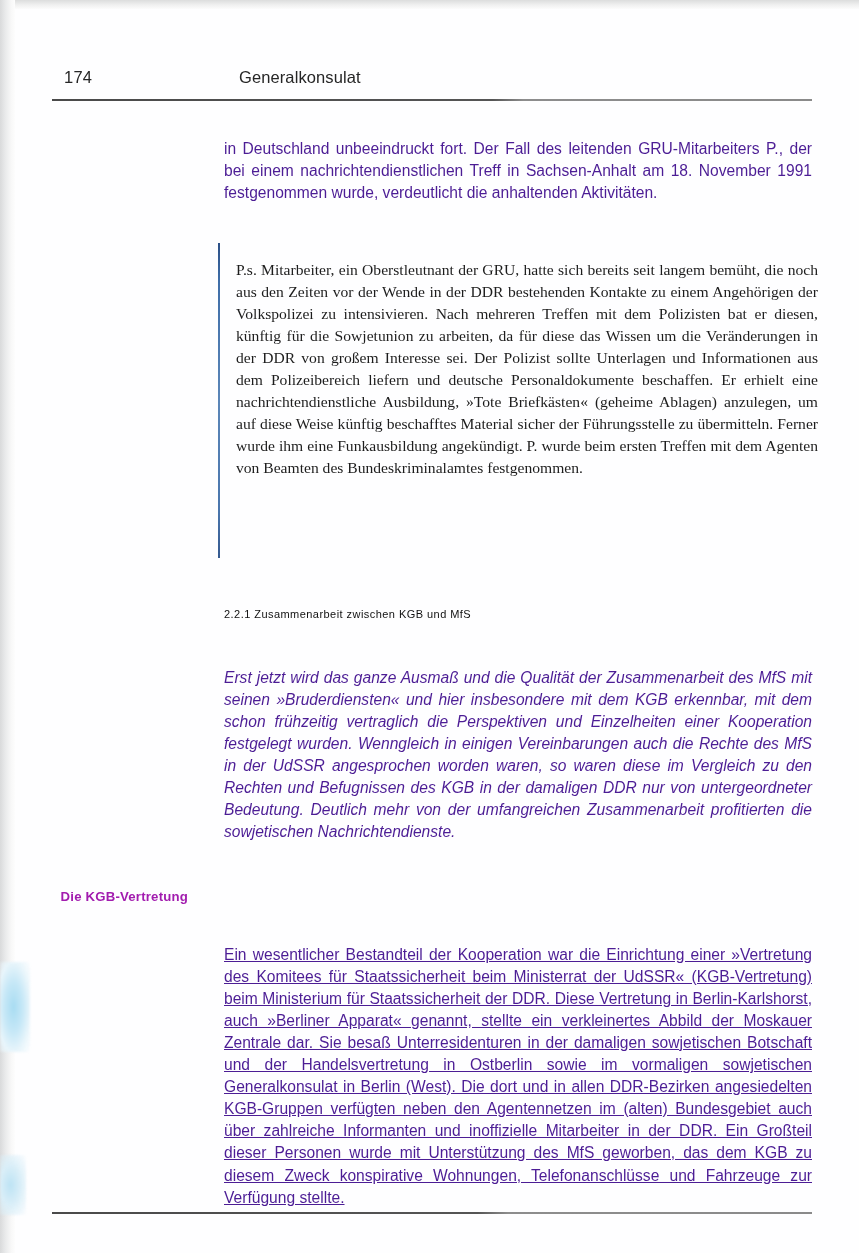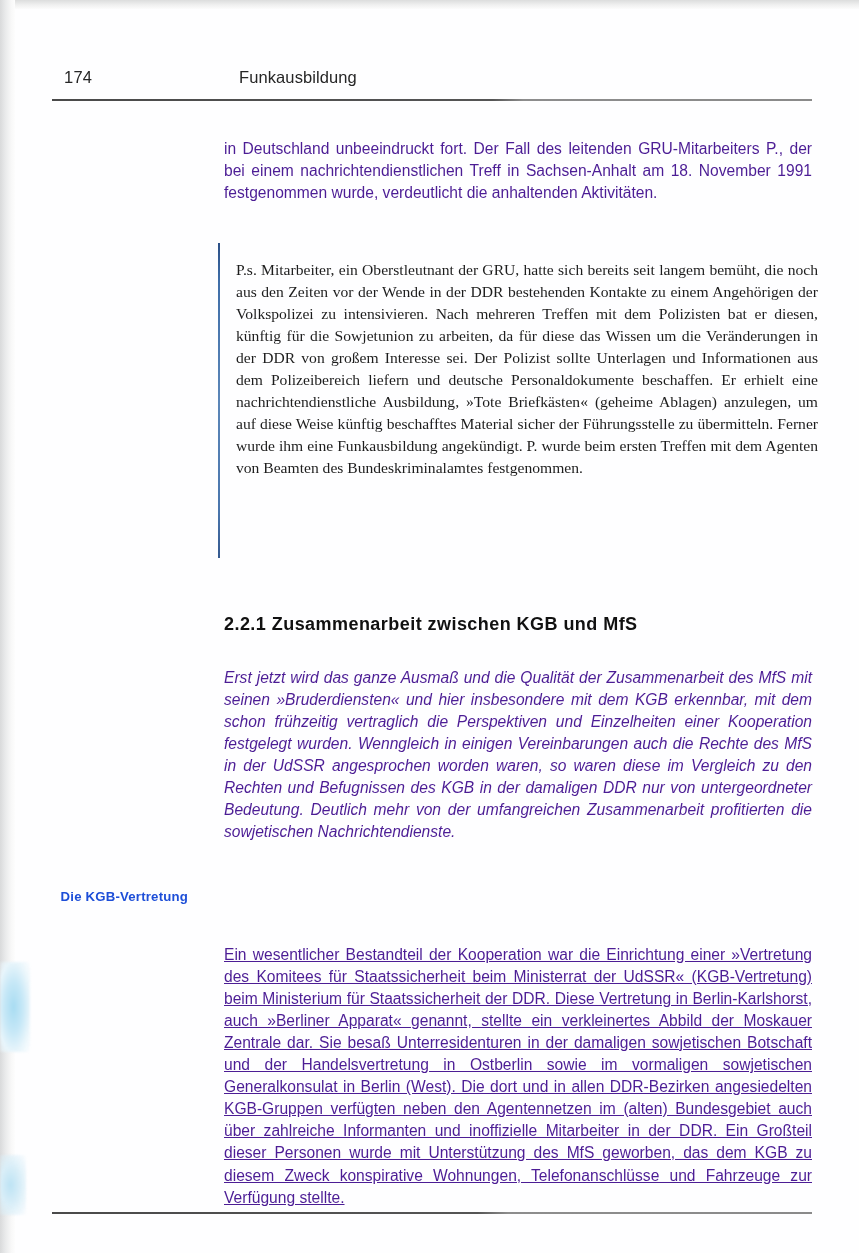--- a/index.html
+++ b/index.html
@@ -122,56 +122,56 @@
     color: #1d1d1d;
     font-family: Liberation Serif, serif;
   }
 
   
   #heading-221 {
     position: absolute;
     left: 224px;
     top: 599px;
     width: 588px;
-    font-size: 18px;
-    font-weight: bold;
+    font-size: 11px;
+    font-weight: normal;
     letter-spacing: 0.45px;
     color: #111;
   }
 
   #para-kooperation { top: 651px; font-style: italic; }
   #para-vertretung  { top: 928px; text-decoration: underline; }
 
   
   #margin-note {
     position: absolute;
     left: 28px;
     top: 888px;
     width: 160px;
     text-align: right;
     font-size: 13.2px;
     line-height: 17.5px;
     font-weight: bold;
-    color: #1d4ed8;
+    color: #a21caf;
     letter-spacing: 0.2px;
   }
 </style>
 </head>
 <body>
 
 <div id="page">
 
   <div class="scan-edge-top"></div>
   <div class="scan-edge-left"></div>
   <div class="scan-blue-blotch"></div>
   <div class="scan-blue-blotch2"></div>
 
   <div class="runhead">
     <span class="folio">174</span>
-    <span class="title">Funkausbildung</span>
+    <span class="title">Generalkonsulat</span>
   </div>
   <div class="rule-top"></div>
 
   <p class="col" id="para-intro">in Deutschland unbeeindruckt fort. Der Fall des leitenden GRU-Mitarbeiters P., der bei einem nachrichtendienstlichen Treff in Sachsen-Anhalt am 18. November 1991 festgenommen wurde, verdeutlicht die anhaltenden Aktivitäten.</p>
 
   <div id="quote-block">
     <div class="bar"></div>
     <p class="quote-text">P.s. Mitarbeiter, ein Oberstleutnant der GRU, hatte sich bereits seit langem bemüht, die noch aus den Zeiten vor der Wende in der DDR bestehenden Kontakte zu einem Angehörigen der Volkspolizei zu intensivieren. Nach mehreren Treffen mit dem Polizisten bat er diesen, künftig für die Sowjetunion zu arbeiten, da für diese das Wissen um die Veränderungen in der DDR von großem Interesse sei. Der Polizist sollte Unterlagen und Informationen aus dem Polizeibereich liefern und deutsche Personaldokumente beschaffen. Er erhielt eine nachrichtendienstliche Ausbildung, »Tote Briefkästen« (geheime Ablagen) anzulegen, um auf diese Weise künftig beschafftes Material sicher der Führungsstelle zu übermitteln. Ferner wurde ihm eine Funkausbildung angekündigt. P. wurde beim ersten Treffen mit dem Agenten von Beamten des Bundeskriminalamtes festgenommen.</p>
   </div>
 

